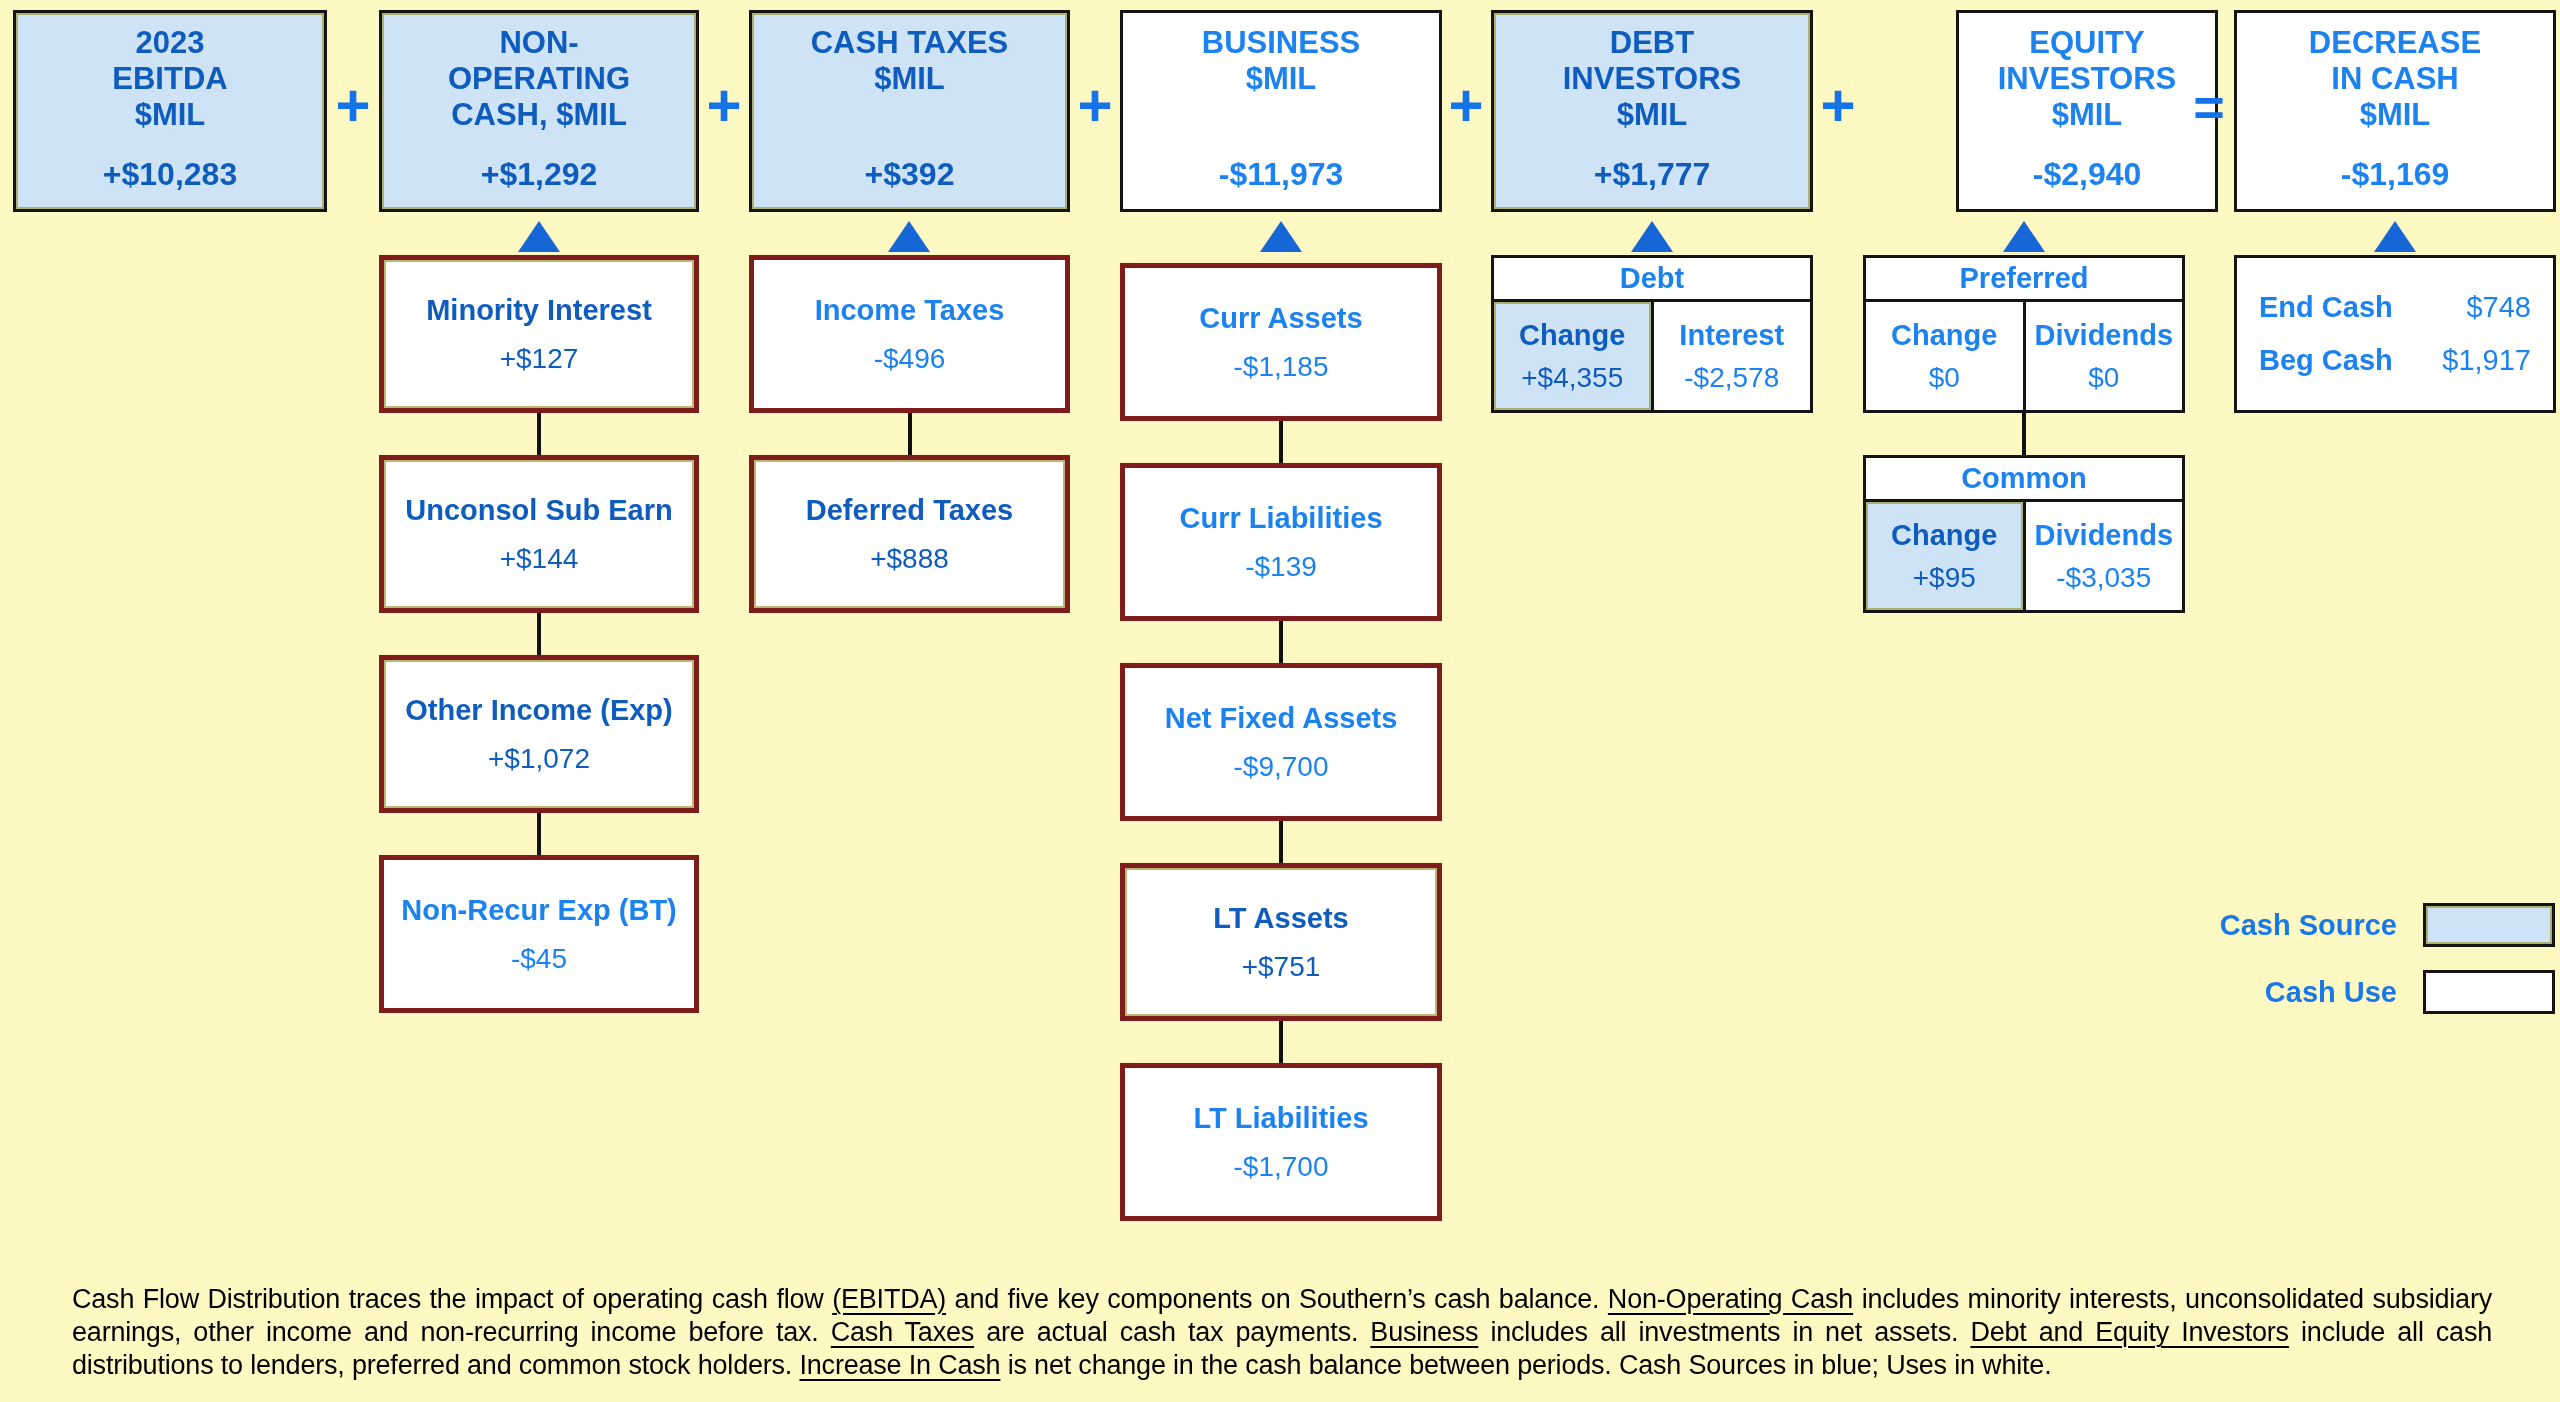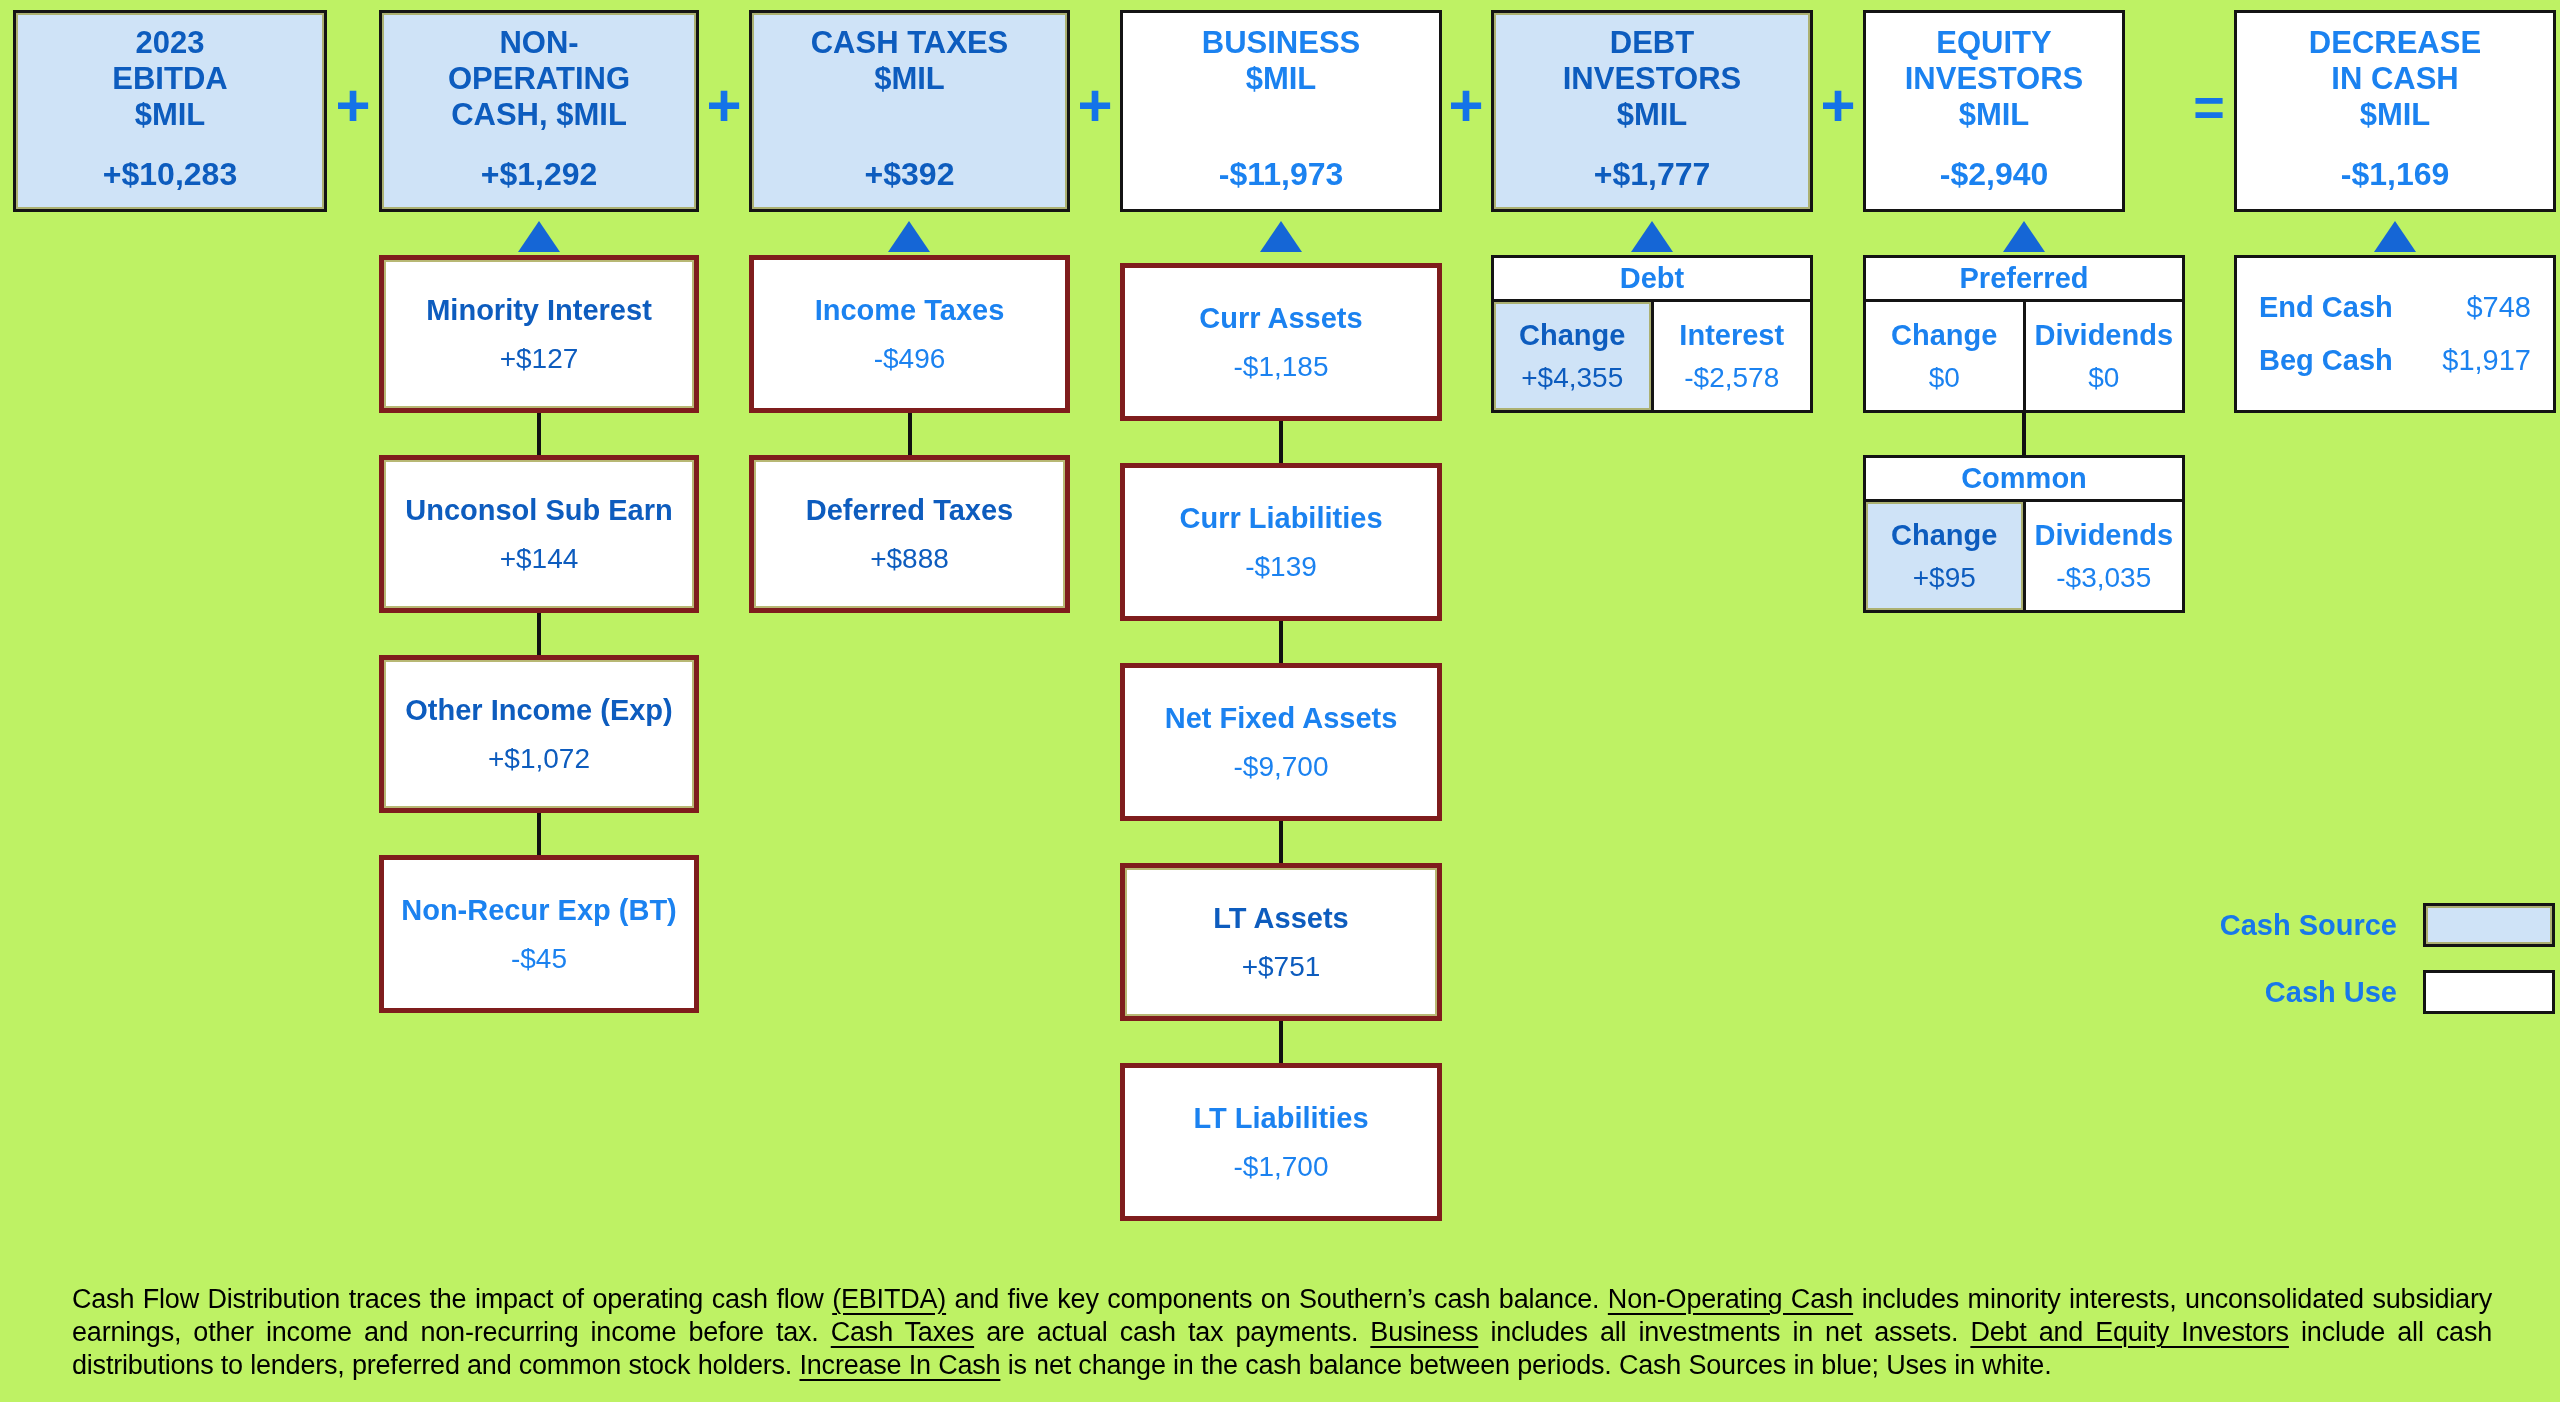--- a/index.html
+++ b/index.html
@@ -1,17 +1,17 @@
 <!DOCTYPE html>
 <html><head>
 <meta charset="utf-8">
 <style>
   html,body{margin:0;padding:0;background:#fff;}
   #canvas{
-    position:relative;width:2560px;height:1402px;background:#bef264;
+    position:relative;width:2560px;height:1402px;background:#fef9c3;
     font-family:"Liberation Sans", sans-serif;overflow:hidden;
   }
   *{box-sizing:border-box;}
   
   .tbox{
     position:absolute;top:10px;height:202px;border:3px solid #141414;
     display:flex;flex-direction:column;justify-content:space-between;
     text-align:center;padding:12px 6px 16px;background:#fff;
   }
   .fill-blue{background:#cfe3f7;box-shadow:inset 0 0 0 2px rgba(160,160,70,.75);}
@@ -107,21 +107,21 @@
   <div class="op" style="left:1466px;">+</div>
 
   <div class="tbox fill-blue txt-dark" style="left:1491px;width:322px;">
     <div class="t-title">DEBT
 INVESTORS
 $MIL</div>
     <div class="t-value">+$1,777</div>
   </div>
   <div class="op" style="left:1838px;">+</div>
 
-  <div class="tbox fill-white txt-bright" style="left:1863px;width:262px;justify-content:space-between;">
+  <div class="tbox fill-white txt-bright" style="left:1956px;width:262px;justify-content:space-between;">
     <div class="t-title">EQUITY
 INVESTORS
 $MIL</div>
     <div class="t-value">-$2,940</div>
   </div>
   <div class="op" style="left:2209px;top:80px;font-size:54px;">=</div>
 
   <div class="tbox fill-white txt-bright" style="left:2234px;width:322px;">
     <div class="t-title">DECREASE
 IN CASH

